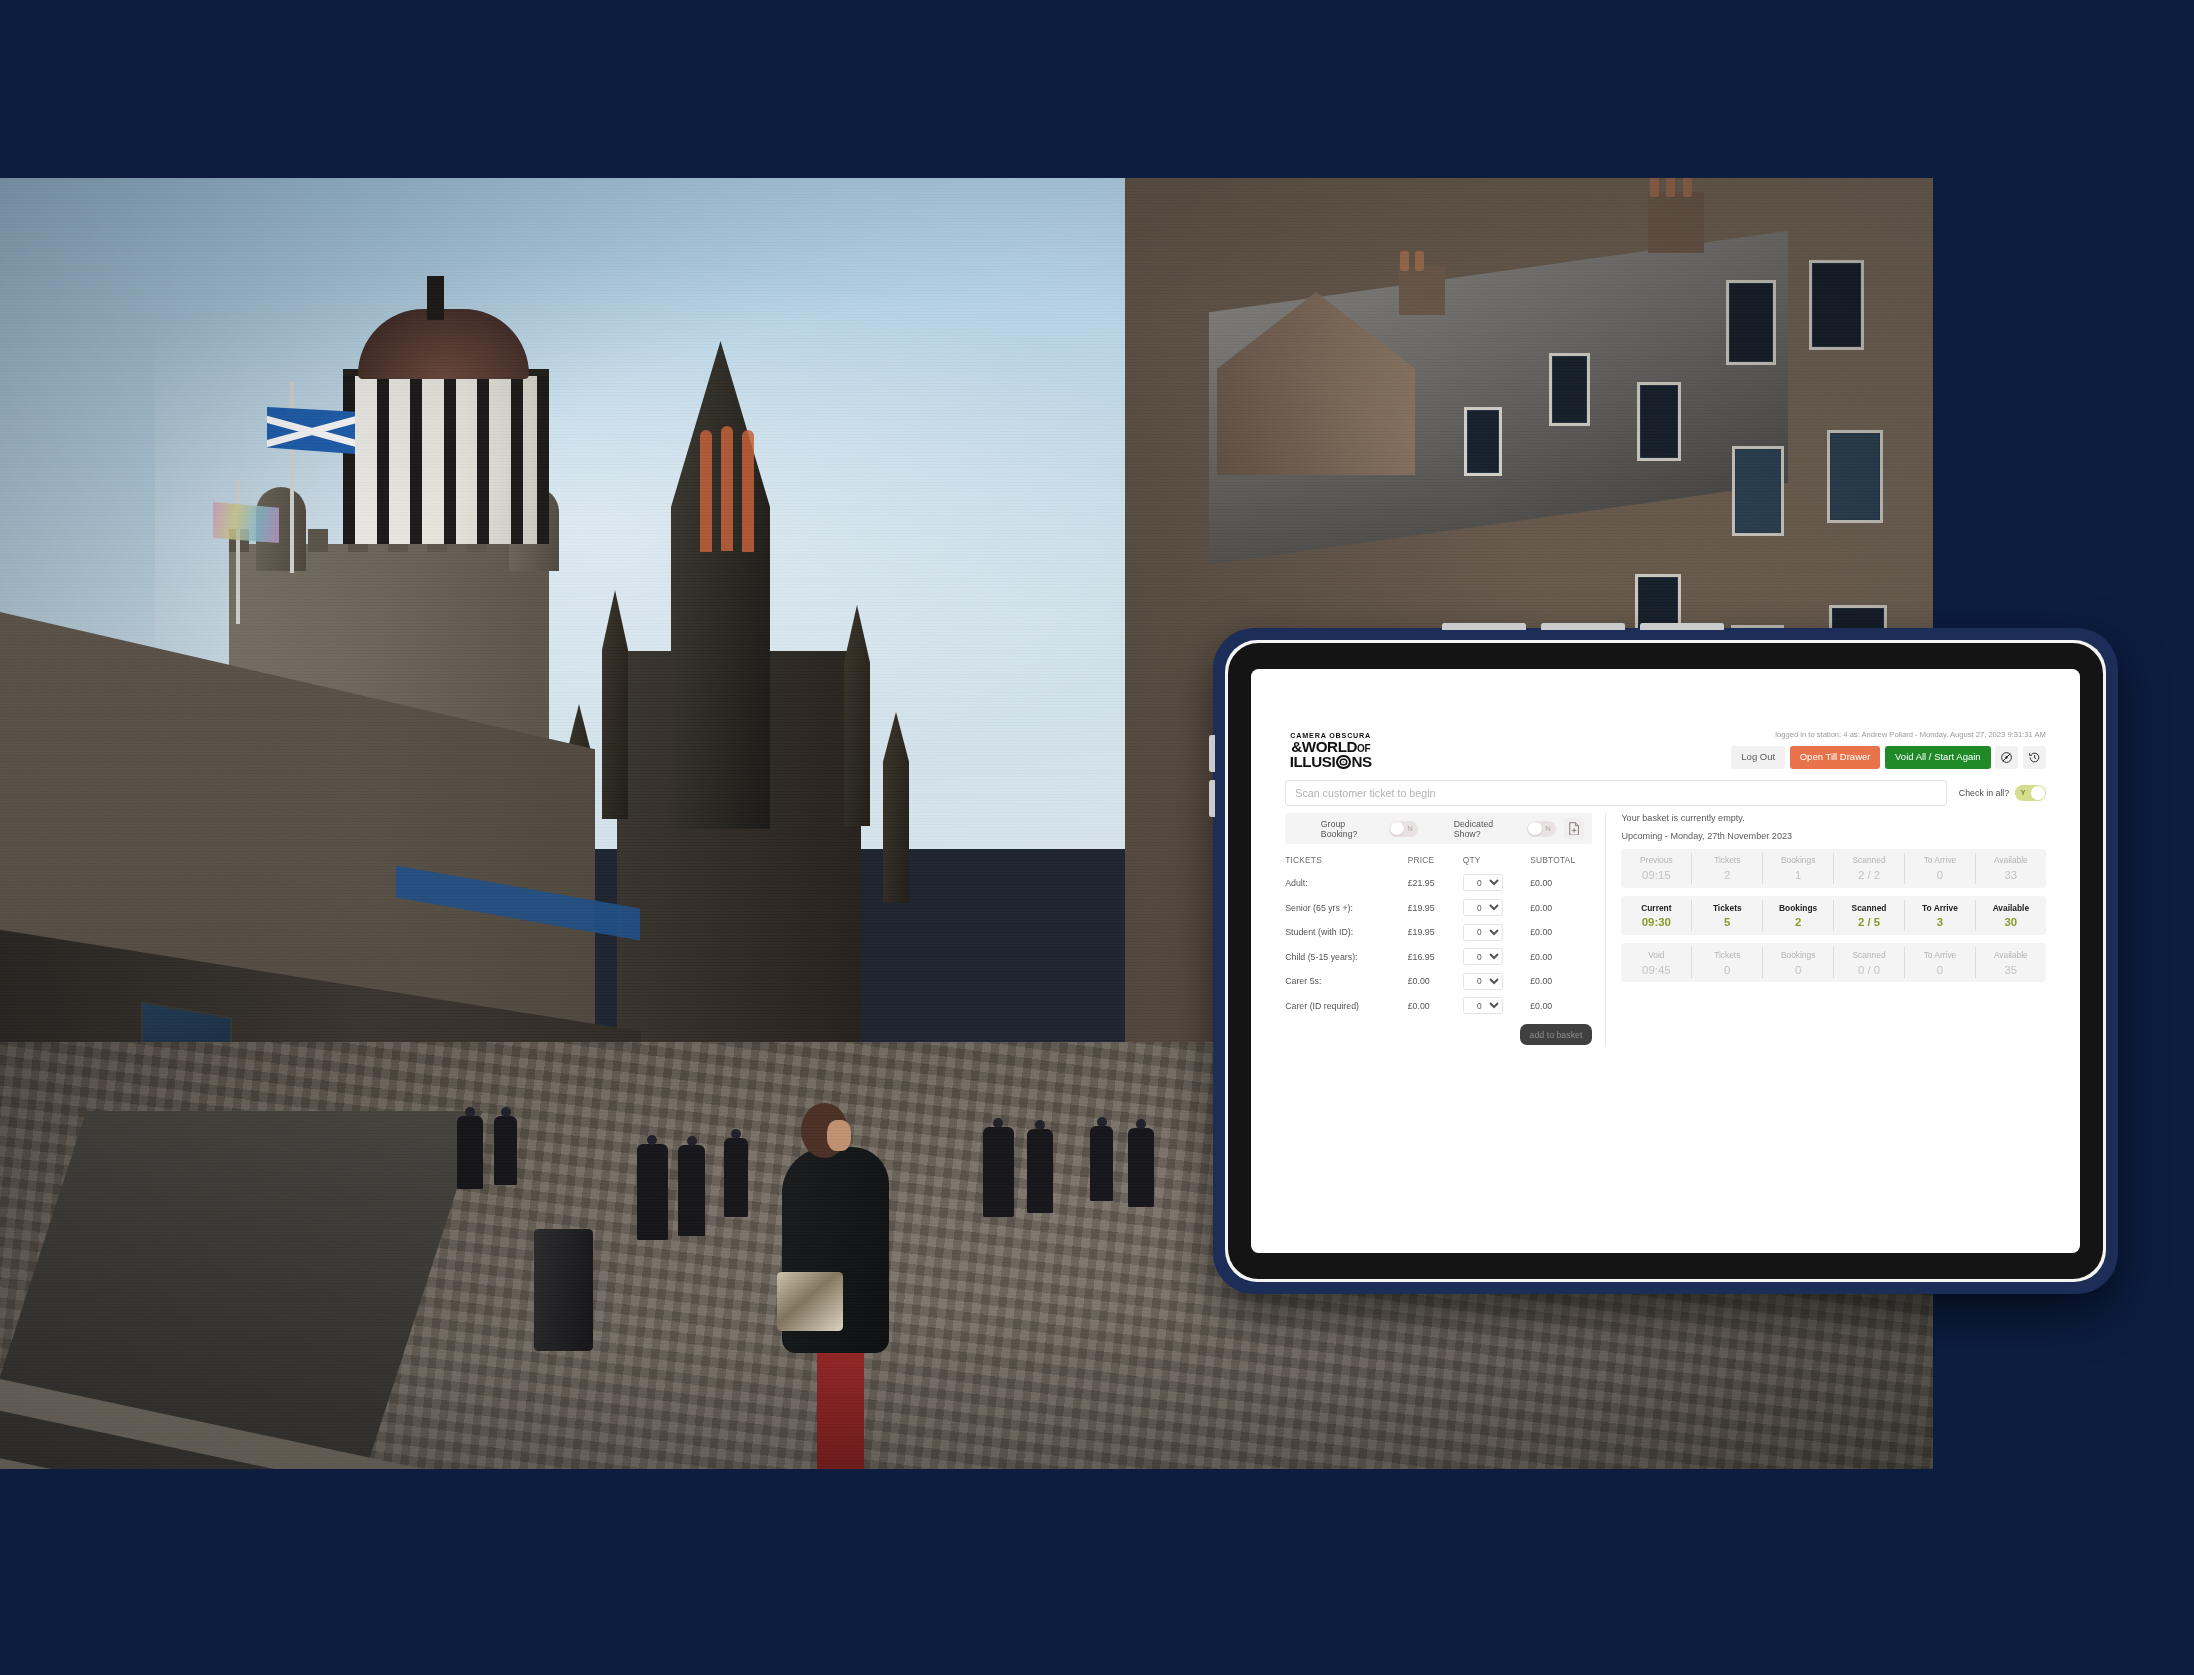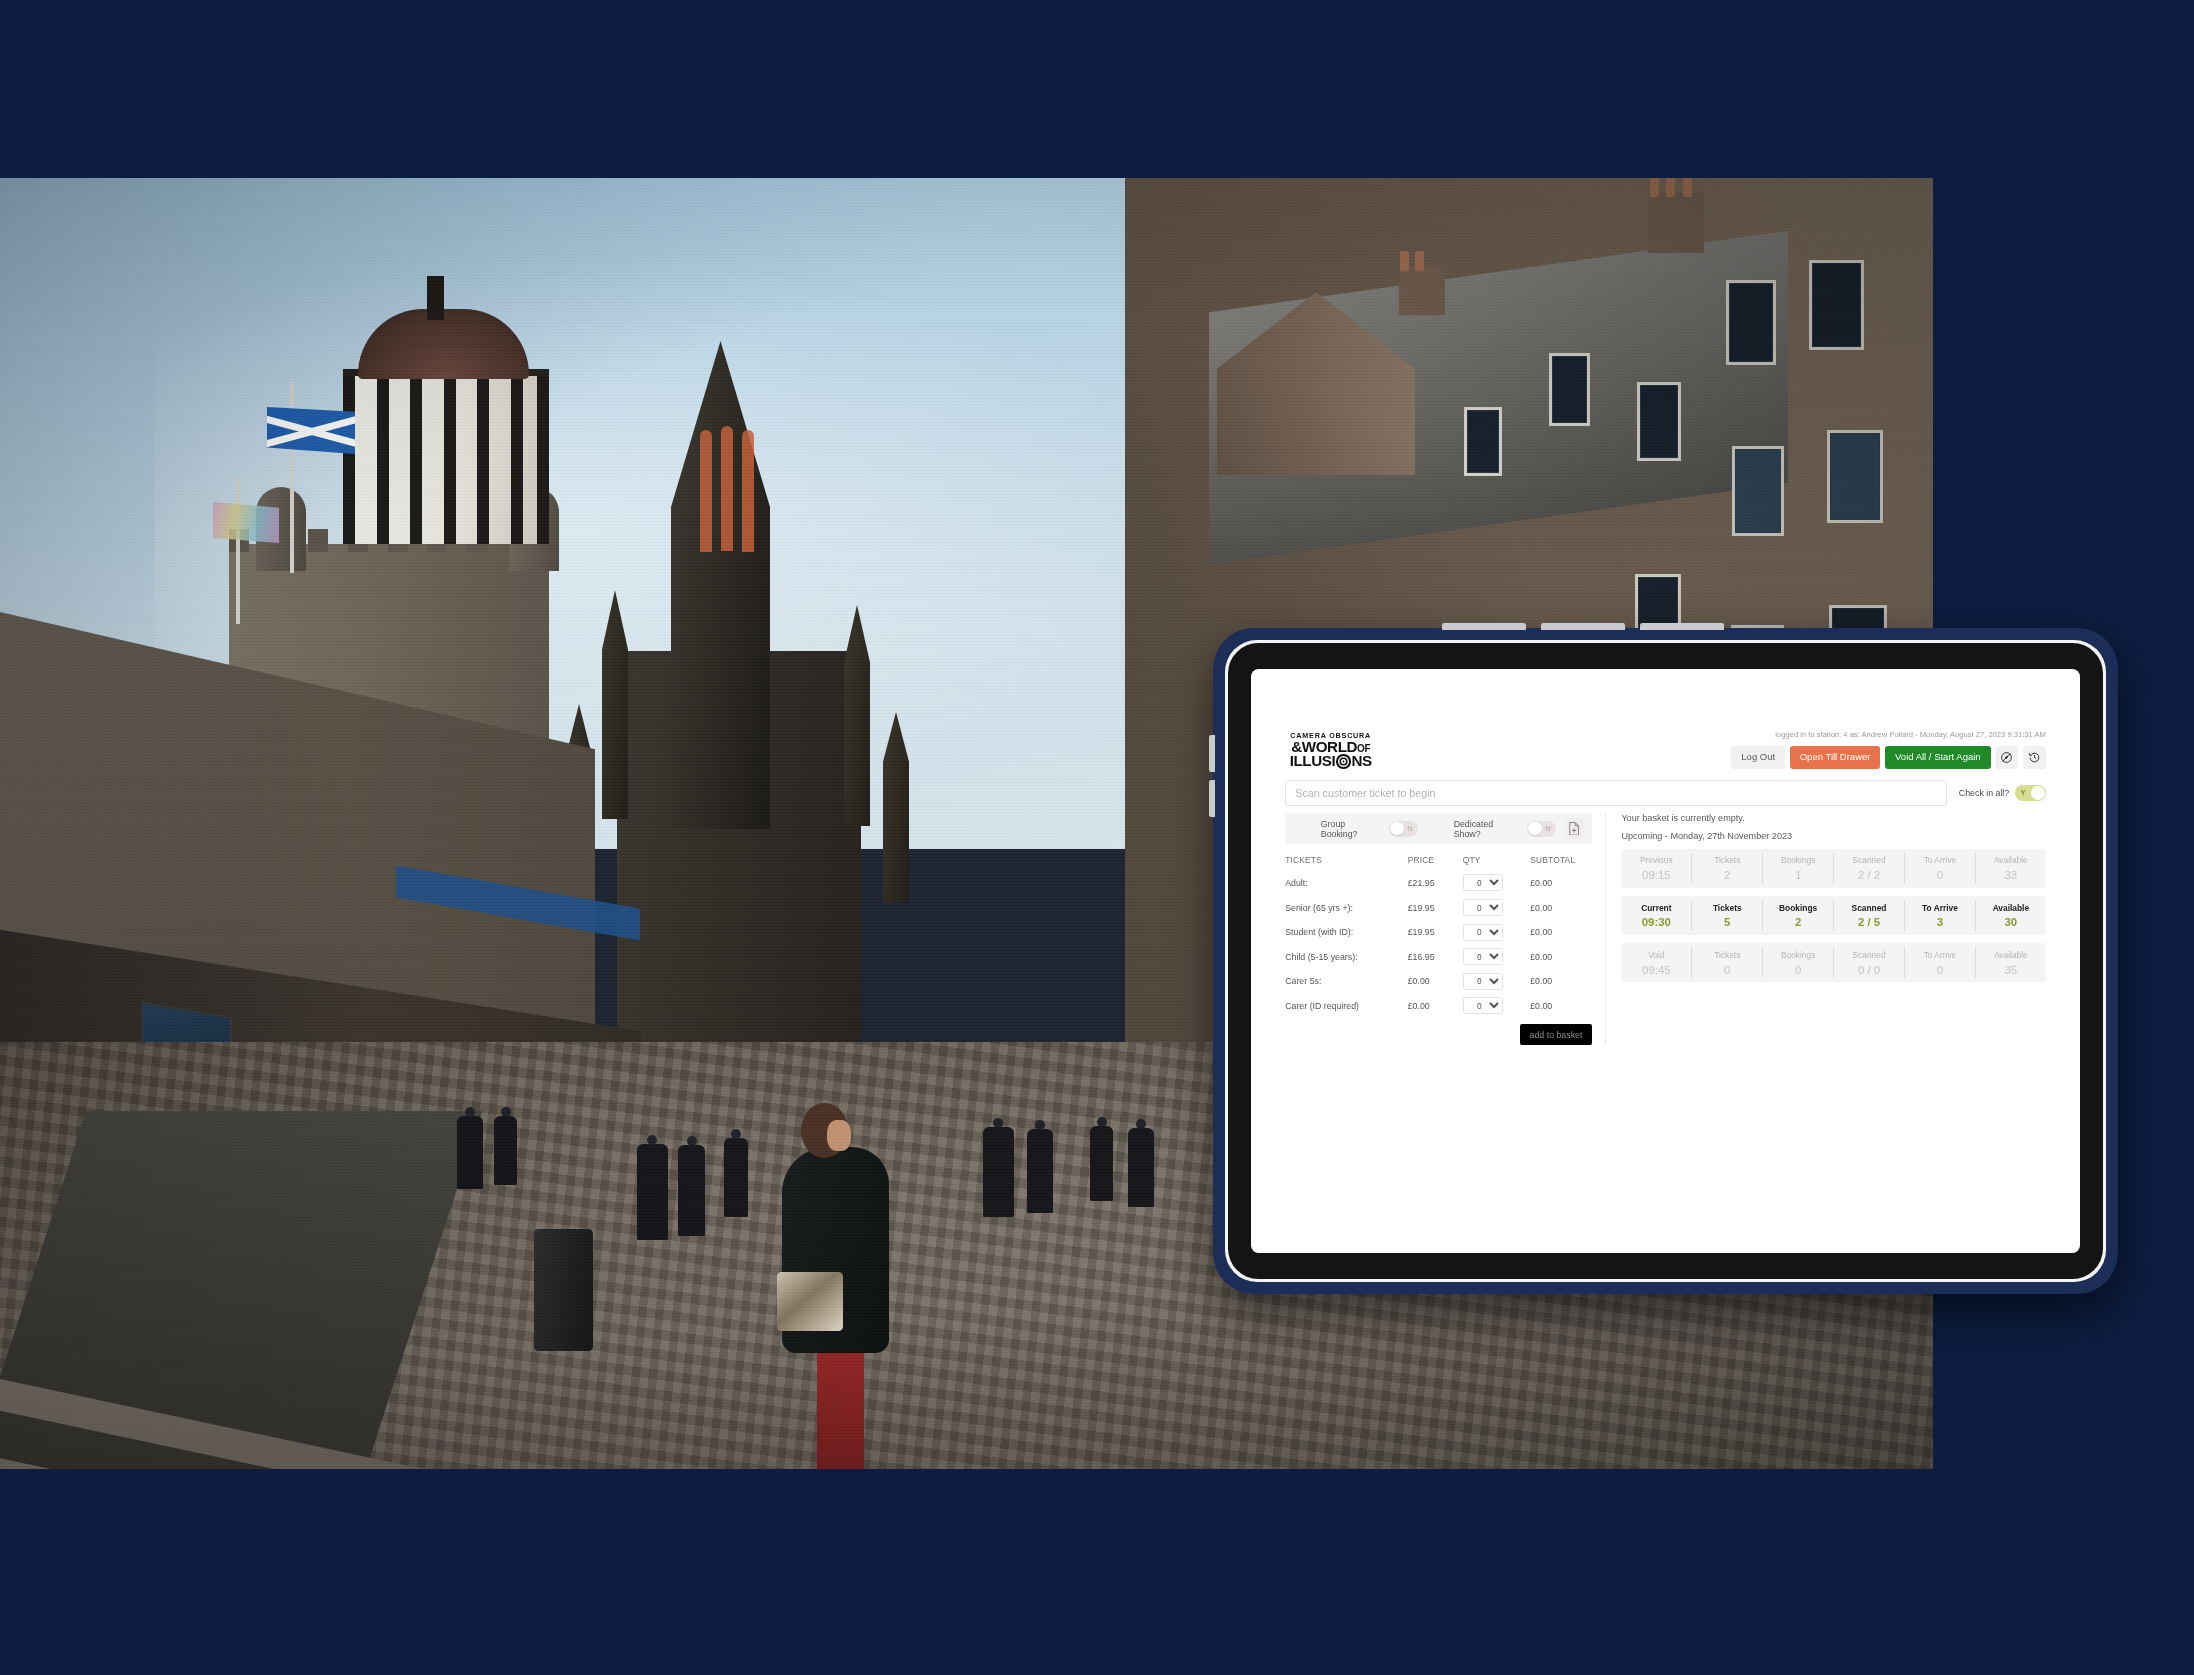--- a/index.html
+++ b/index.html
@@ -261,21 +261,21 @@
     border-radius:7.6px;
     overflow:hidden;
     position:relative;
   }
   .btn-vol { position:absolute; left:-3.8px; background:#c9cbcd; border-radius:2.3px 0 0 2.3px; width:5.3px; }
   .btn-pwr { position:absolute; top:-4.6px; background:#c9cbcd; border-radius:2.3px 2.3px 0 0; height:6.1px; }
 
   
   .app { padding: 61px 34px 0 34px; font-size:10px; color:#4a4a4a; }
 
-  .app-head { display:flex; justify-content:space-between; align-items:center; }
+  .app-head { display:flex; justify-content:space-between; align-items:flex-end; }
   .logo { width:91px; }
   .logo-l1 { font-size:7.2px; font-weight:bold; letter-spacing:0.8px; color:#111; text-align:center; }
   .logo-l2 { font-size:15.2px; font-weight:bold; color:#111; text-align:center; line-height:.95; letter-spacing:-0.4px; }
   .logo-l3 { font-size:15.2px; font-weight:bold; color:#111; text-align:center; line-height:.95; letter-spacing:-0.4px;
              display:flex; align-items:center; justify-content:center; gap:0.8px; }
   .logo-ring { width:14.5px; height:14.5px; border-radius:50%; border:2.3px solid #111;
                box-shadow: inset 0 0 0 1.5px #fff, inset 0 0 0 3px #111, inset 0 0 0 4.6px #fff, inset 0 0 0 5.7px #111; }
   .head-right { text-align:right; }
   .loginline { font-size:7.6px; color:#9a9a9a; margin-bottom:6.9px; white-space:nowrap; }
   .btnrow { display:flex; gap:4.6px; justify-content:flex-end; align-items:center; }
@@ -325,22 +325,22 @@
   table.tix th { text-align:left; font-size:8.4px; font-weight:normal; color:#6d6d6d;
                  padding:4.6px 0 6.1px 0; letter-spacing:0.2px; }
   table.tix td { font-size:8.8px; color:#555; padding:3.8px 0; }
   .c-name { width:40%; }
   .c-price { width:18%; }
   .c-qty { width:22%; }
   .c-sub { width:20%; }
   .qtysel { width:40px; height:17px; border:0.8px solid #e3e3e3; border-radius:2.3px;
             font-size:8.4px; color:#555; background:#fff; padding-left:9.1px;
             font-family:"Liberation Sans",sans-serif; }
-  .addbasket { margin-top:6.1px; background:#000000; color:#8c8c8c; border:none;
-               border-radius:2px; font-size:8.8px; padding:5.3px 9.1px; cursor:pointer;
+  .addbasket { margin-top:6.1px; background:#404040; color:#8c8c8c; border:none;
+               border-radius:7px; font-size:8.8px; padding:5.3px 9.1px; cursor:pointer;
                font-family:"Liberation Sans",sans-serif; float:right; }
 
   .basket-empty { font-size:9.1px; color:#5a5a5a; }
   .upcoming { font-size:9.1px; color:#5a5a5a; margin-top:7.6px; }
 
   .sess { background:#f4f4f4; border-radius:3.8px; margin-top:7.6px; padding:4.6px 0;
           display:flex; }
   .sess .cell { flex:1; text-align:center; border-left:0.8px solid #dcdcdc; padding:2.3px 0; }
   .sess .cell:first-child { border-left:none; }
   .sess .ch { font-size:8.4px; }

